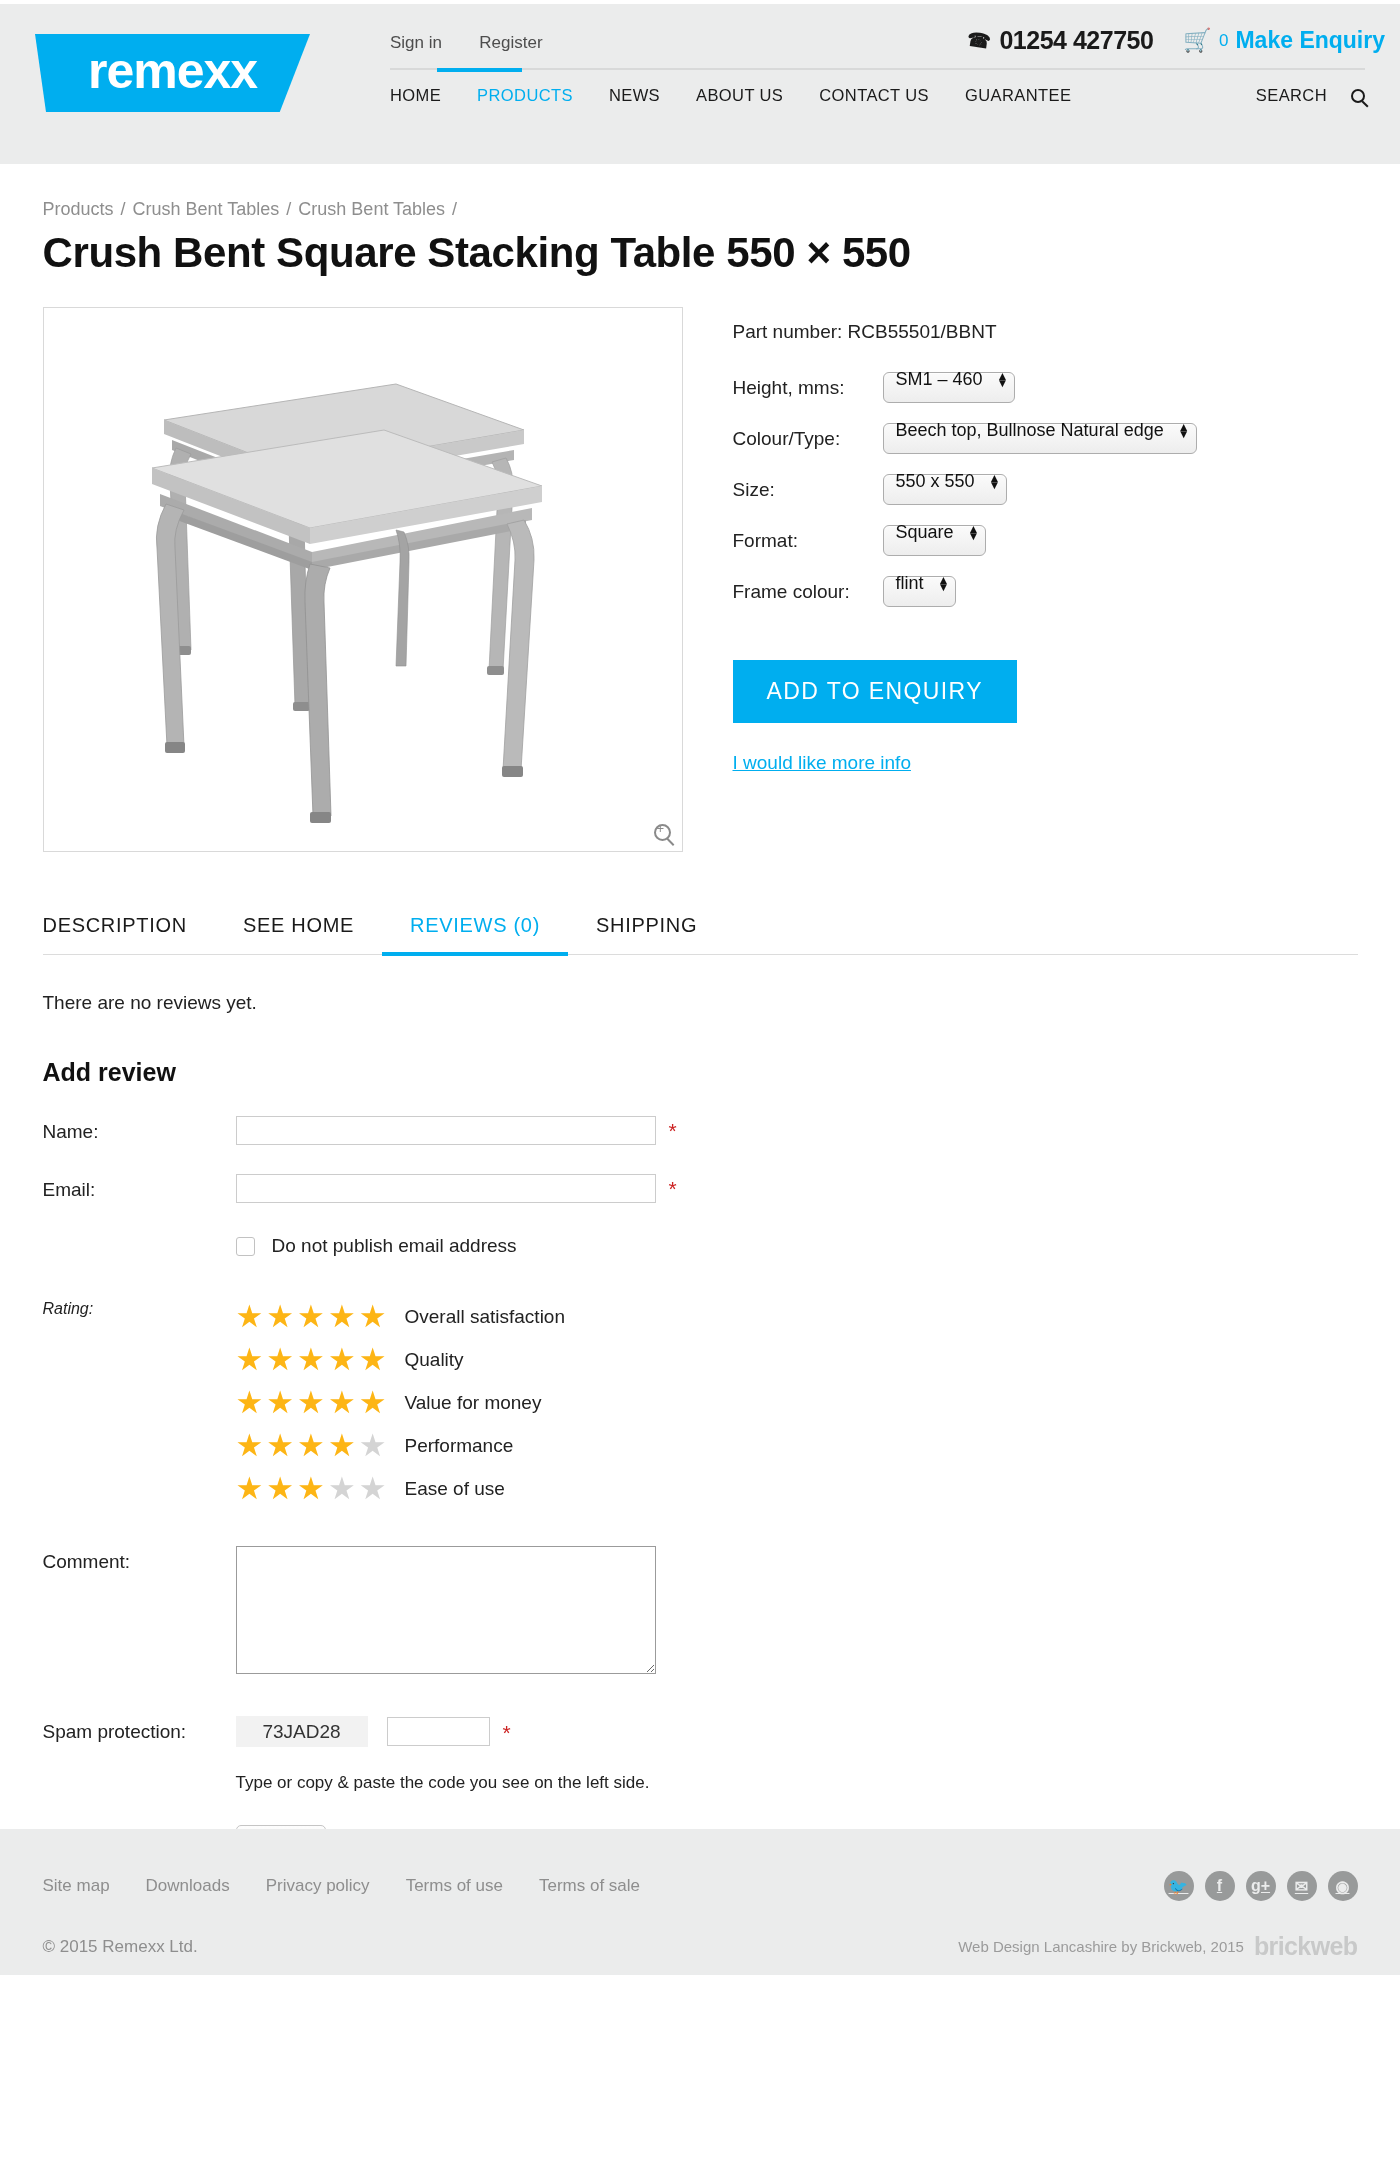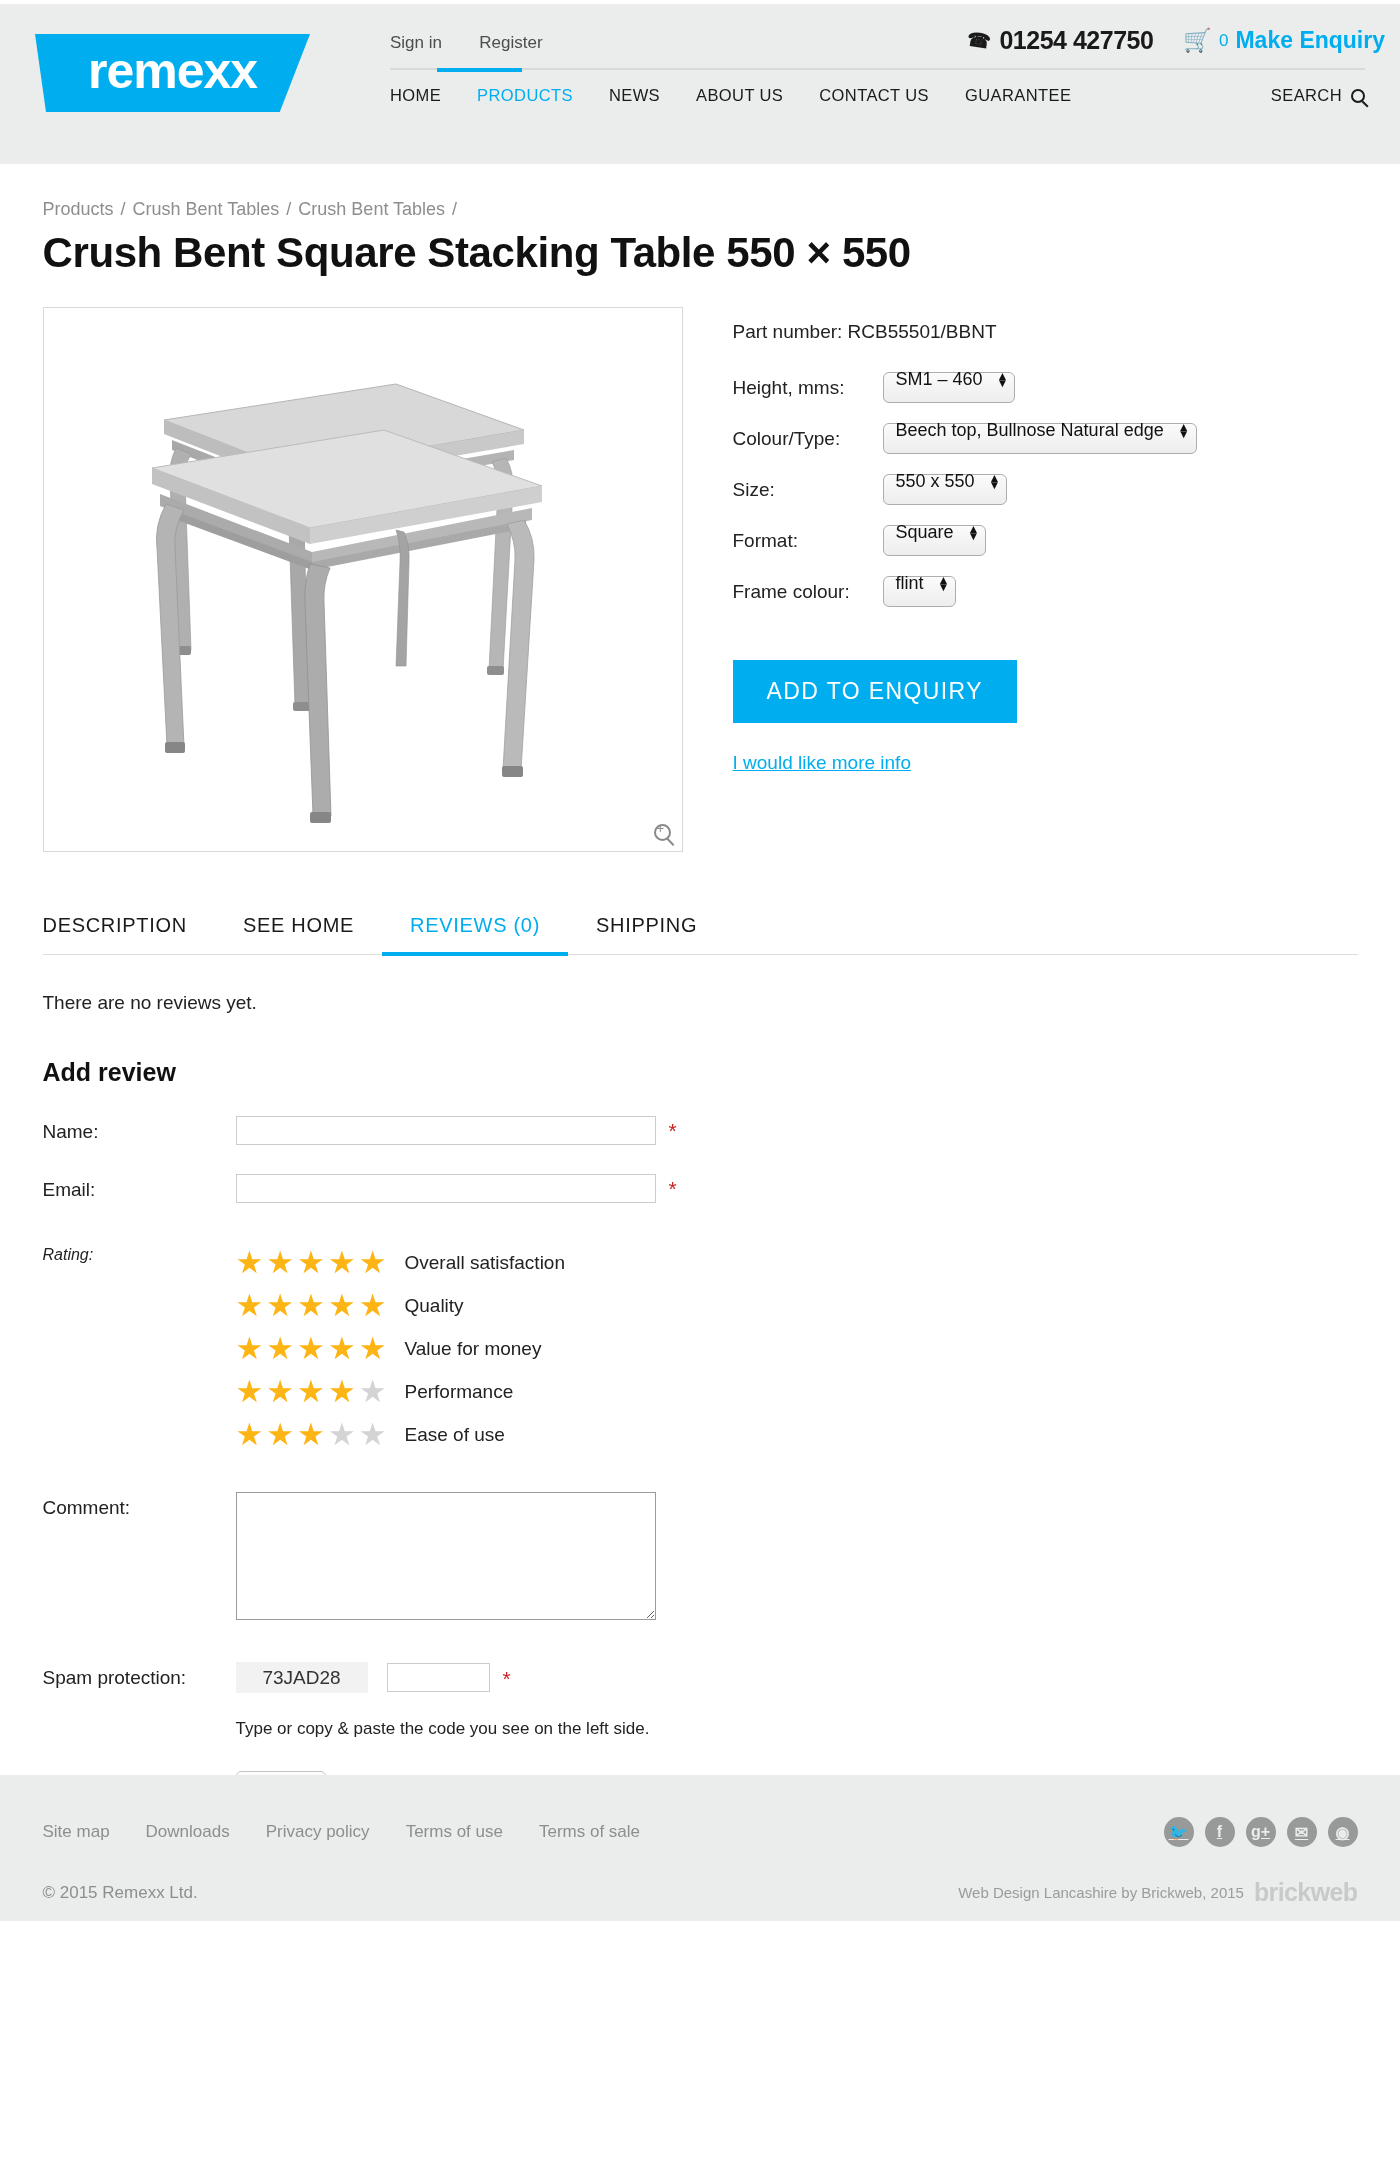--- a/index.html
+++ b/index.html
@@ -67,21 +67,21 @@
   .navitem {
     color:#1a1a1a; font-size:16.5px; text-decoration:none;
     letter-spacing:0.4px; margin-right:36px; padding:4px 0;
     font-weight:500;
   }
   .navitem.active { color:#00aeef; }
   #nav-active-bar {
     position:absolute; left:47px; top:-2px; width:85px; height:4px; background:#00aeef;
   }
   #searchbtn {
-    margin-left:auto; display:flex; align-items:center; gap:9px;
+    margin-left:auto; display:flex; align-items:center; gap:24px;
     color:#1a1a1a; font-size:16.5px; letter-spacing:0.4px; text-decoration:none;
     padding:4px 0;
   }
   .magnifier {
     display:inline-block; width:14px; height:14px;
     border:2px solid #1a1a1a; border-radius:50%; position:relative;
   }
   .magnifier:after {
     content:""; position:absolute; right:-6px; bottom:-4px;
     width:8px; height:2px; background:#1a1a1a; transform:rotate(45deg);
@@ -403,20 +403,24 @@
         <input class="ftext" type="text" value="" style="">
         <span class="req">*</span>
       </div>
 
       <div class="frow">
         <div class="flabel">Email:</div>
         <input class="ftext" type="text" value="" style="">
         <span class="req">*</span>
       </div>
 
+      <div id="chkrow">
+        <div id="chkbox"></div>
+        <div id="chklabel">Do not publish email address</div>
+      </div>
 
       <div id="ratingblock">
         <div id="ratinglabel">Rating:</div>
         <div>
 
           <div class="ratingrow">
             <span class="star">★</span>
               <span class="star">★</span>
               <span class="star">★</span>
               <span class="star">★</span>

